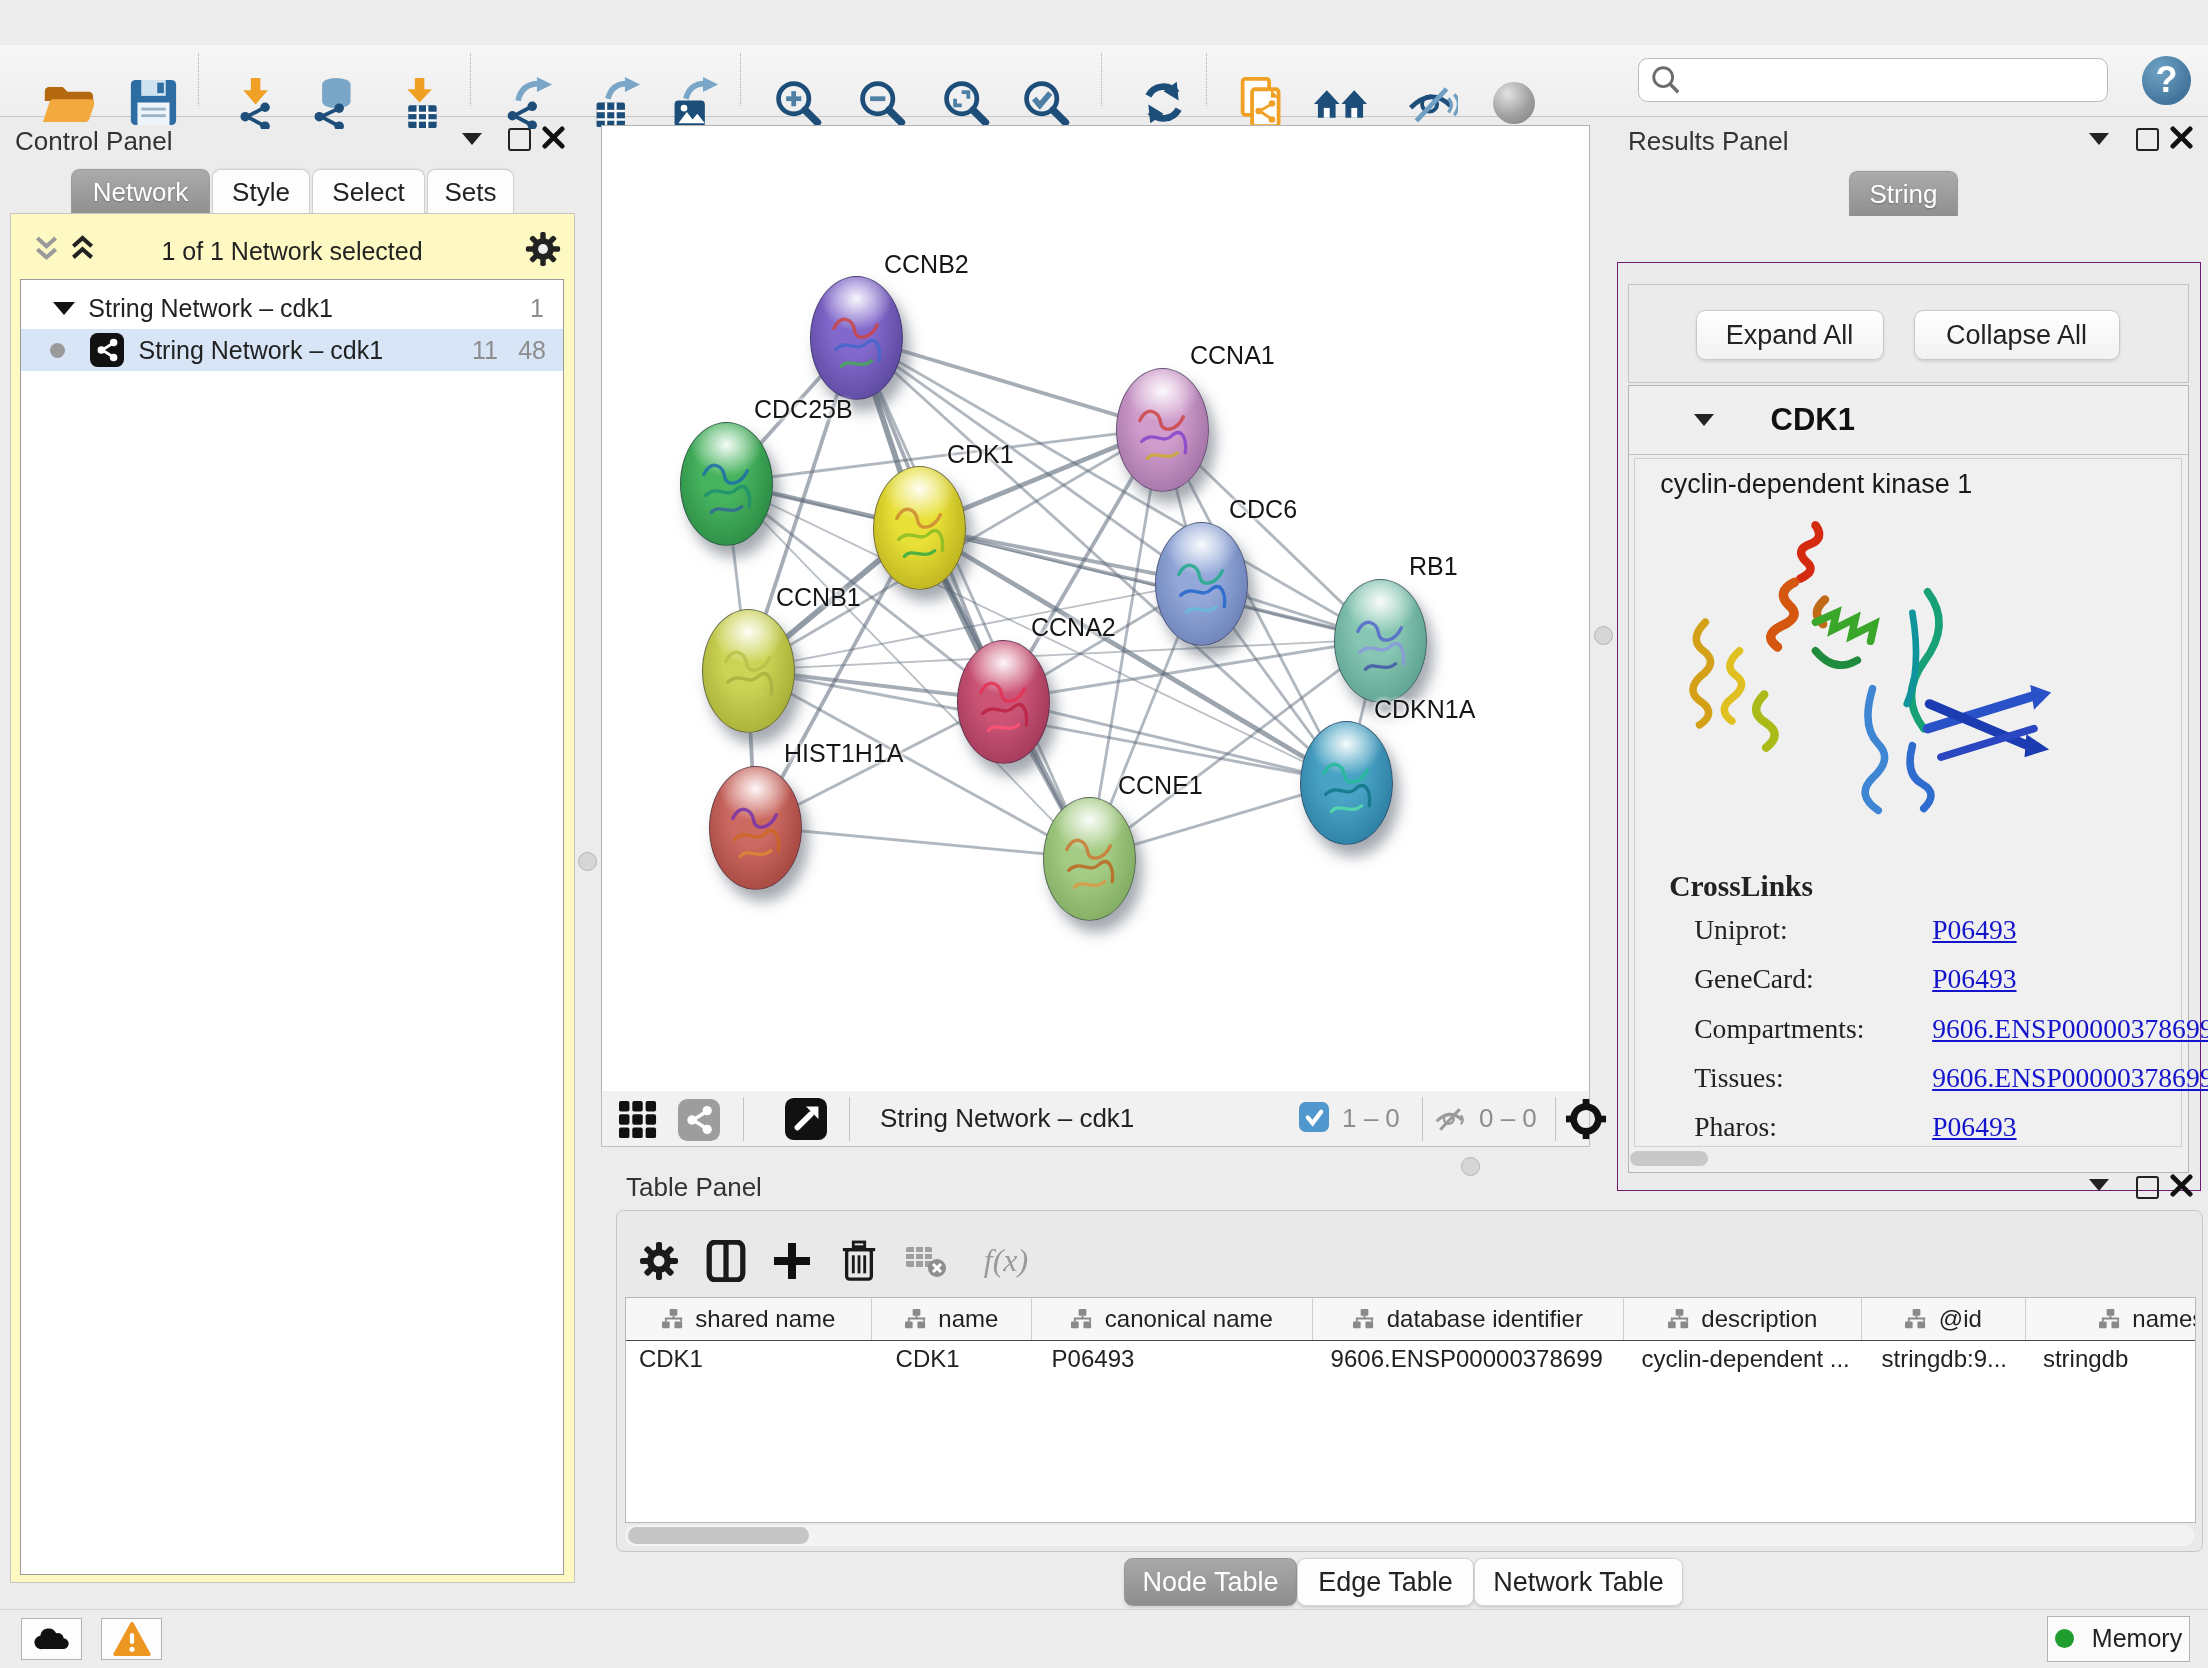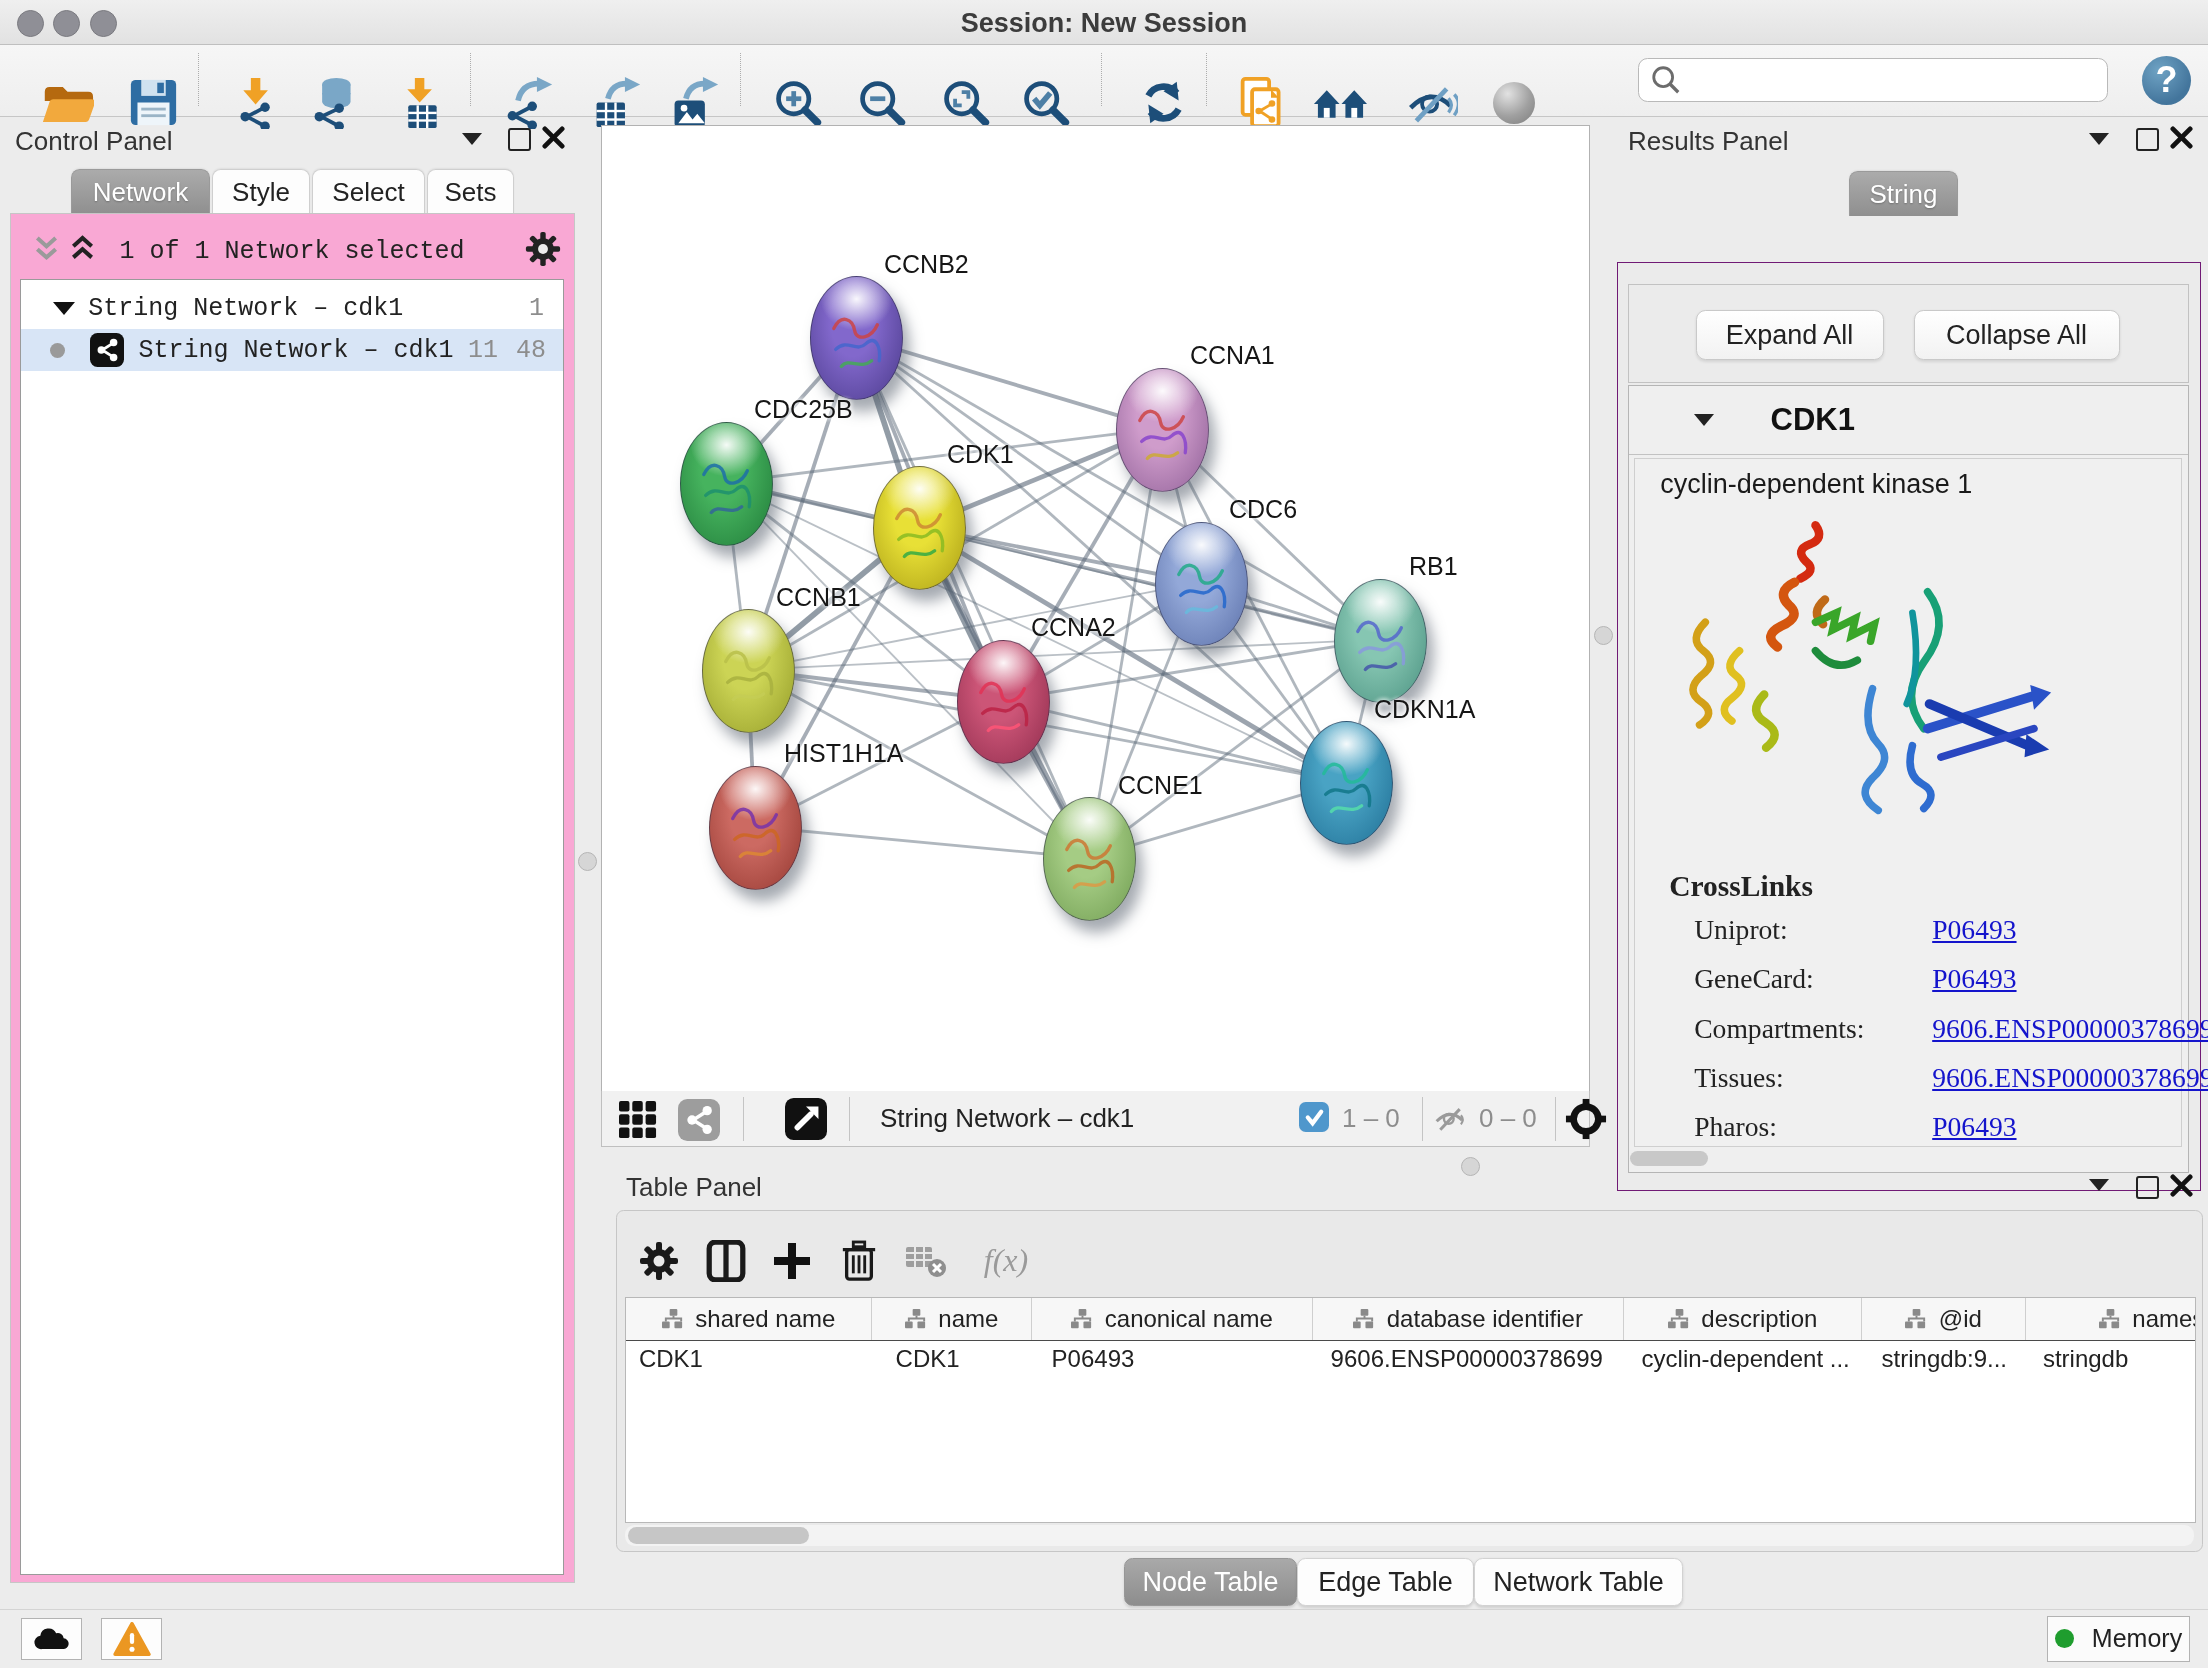--- a/index.html
+++ b/index.html
@@ -38,21 +38,21 @@
   .tab{position:absolute;height:44px;display:flex;align-items:center;justify-content:center;
        font-size:26px;border:1px solid #cfcfcf;border-bottom:none;border-radius:8.6px 8.6px 0 0;
        background:#fdfdfd;color:#222;box-shadow:0 -1px 1.9px rgba(0,0,0,.06);}
   .tab.sel{background:linear-gradient(#ababab,#8f8f8f);color:#fff;border-color:#9a9a9a;
            text-shadow:0 1px 1.9px rgba(0,0,0,.25);align-items:center;}
   .btab{position:absolute;height:46px;display:flex;align-items:center;justify-content:center;
         font-size:27px;border:1px solid #d2d2d2;border-radius:8.6px;background:#fdfdfd;
         box-shadow:0 1.9px 2.9px rgba(0,0,0,.12);}
   .btab.sel{background:linear-gradient(#a9a9a9,#8d8d8d);color:#fff;border-color:#979797;}
   
-  #cp-box{left:9.5px;top:213px;width:563px;height:1368px;border:1px solid #c6c6c6;background:#f9a8d4;font-family:Liberation Mono, monospace;}
+  #cp-box{left:9.5px;top:213px;width:563px;height:1368px;border:1px solid #c6c6c6;background:#fef9c3;}
   #cp-list{position:absolute;left:9.5px;top:65px;width:542px;height:1294px;background:#fff;
            border:1px solid #9a9a9a;}
   .cp-row{position:absolute;left:0;width:100%;height:42px;display:flex;align-items:center;font-size:25px;}
   .cp-row.sel{background:#d8e5f6;}
   .graydot{width:15px;height:15px;border-radius:50%;background:#9a9a9a;}
   .cnt{color:#8d8d8d;}
   
   #canvas{left:601px;top:125px;width:987px;height:966px;background:#fff;border:1px solid #b2b2b2;}
   #edges-svg{position:absolute;left:0;top:0;}
   .pnode{position:absolute;width:91px;height:122px;border-radius:50%;
@@ -111,26 +111,20 @@
   #memory-btn{position:absolute;left:2047px;top:5.7px;width:141px;height:44px;background:#fbfbfb;
               border:1.9px solid #b3b3b3;display:flex;align-items:center;justify-content:center;
               gap:18px;font-size:25px;}
   #mem-dot{width:19px;height:19px;border-radius:50%;}
 </style>
 </head>
 <body>
 
 <div id="app">
 
-  <div id="titlebar" class="abs">
-    <span class="tl" style="left:17px"></span>
-    <span class="tl" style="left:53px"></span>
-    <span class="tl" style="left:90px"></span>
-    <div id="win-title">Session: New Session</div>
-  </div>
 
   <div id="toolbar" class="abs">
     <div class="tbtn" style="left:38px">
       <svg width="53" height="48" viewBox="0 0 56 48">
           <path d="M4,12 q0,-5 5,-5 h14 l5,5 h22 q5,0 5,5 v5 h-51z" fill="#b5690f"></path>
           <path d="M2,44 l7,-21 q1,-3 4,-3 h40 q5,0 4,4 l-6,17 q-1,3 -4,3 h-45z" fill="#f2a93d"></path>
         </svg>
     </div>
     <div class="tbtn" style="left:124px">
       <svg width="49" height="49" viewBox="0 0 52 52">

